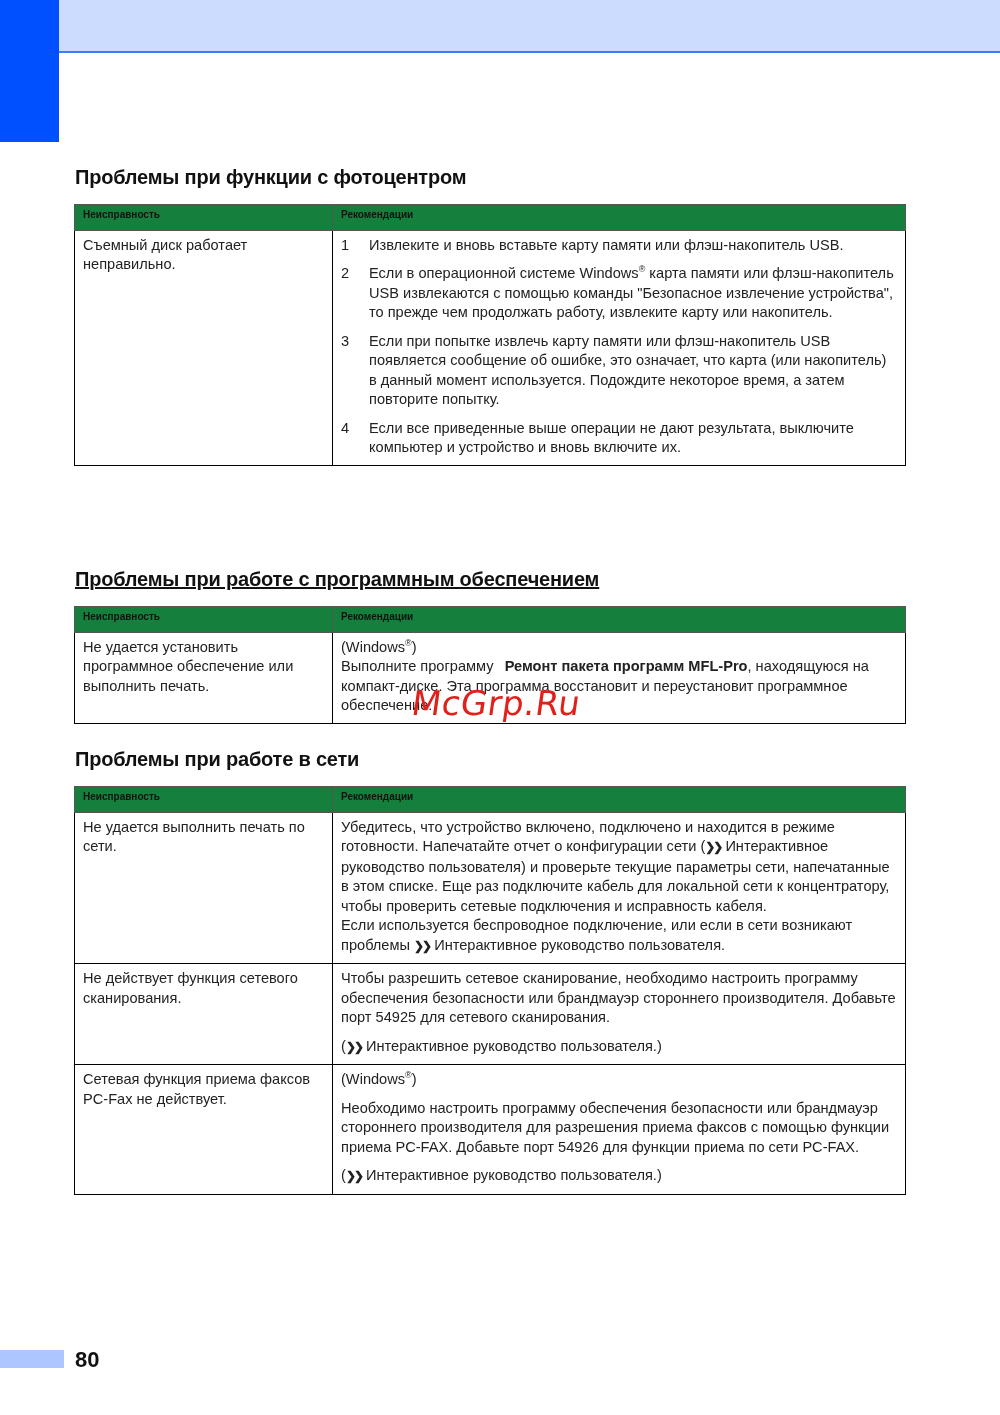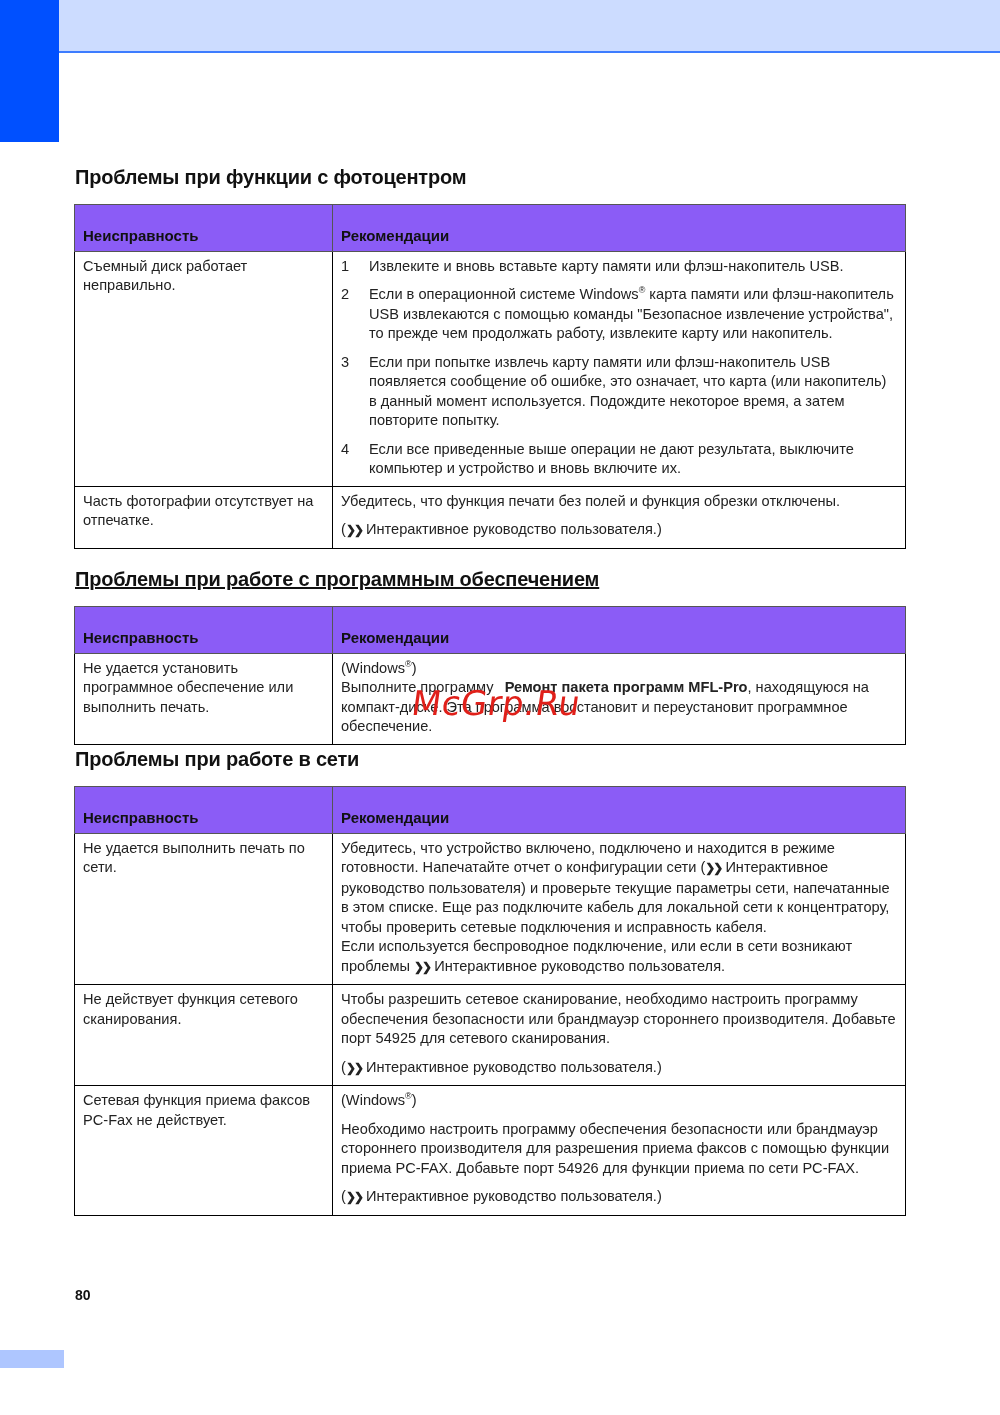--- a/index.html
+++ b/index.html
@@ -34,26 +34,26 @@
       position: absolute; left: 74px;
       width: 831px;
       border-collapse: collapse;
       font-size: 14.6px;
       line-height: 19.5px;
       table-layout: fixed;
     }
     table.trouble col.c1 { width: 258px; }
     table.trouble col.c2 { width: 573px; }
     table.trouble th {
-      background: #8b5cf6;
+      background: #15803d;
       text-align: left;
       font-weight: bold;
-      font-size: 15px;
+      font-size: 10px;
       color: #111;
-      padding: 21px 8px 5px 8px;
+      padding: 0 8px 5px 8px;
       border: 1px solid #555;
       height: 18px;
     }
     table.trouble td {
       vertical-align: top;
       border: 1px solid #000000;
       padding: 5px 8px 7px 8px;
       color: #222;
     }
     .num-item { display: flex; margin-bottom: 9px; }
@@ -72,22 +72,22 @@
       color: #e0201a;
       letter-spacing: 0.5px;
       transform: skewX(-8deg);
     }
     .footer-bar {
       position: absolute; left: 0; top: 1350px;
       width: 64px; height: 18px;
       background: #aec6ff;
     }
     .page-number {
-      position: absolute; left: 75px; top: 1287px;
-      font-size: 14px; font-weight: bold; color: #111;
+      position: absolute; left: 75px; top: 1347px;
+      font-size: 22px; font-weight: bold; color: #111;
     }
   </style>
 </head>
 <body>
 
 <div class="tab-blue"></div>
 <div class="header-band"></div>
 
 <h2 class="section-title" style="top:166px;">Проблемы при функции с фотоцентром</h2>
 <table class="trouble" style="top:204px;">
@@ -114,27 +114,20 @@
           <span class="t"><span>Если в операционной системе Windows</span><sup>®</sup><span> карта памяти или флэш-накопитель USB извлекаются с помощью команды "Безопасное извлечение устройства", то прежде чем продолжать работу, извлеките карту или накопитель.</span></span>
         </div>
         <div class="num-item">
           <span class="n">3</span>
           <span class="t">Если при попытке извлечь карту памяти или флэш-накопитель USB появляется сообщение об ошибке, это означает, что карта (или накопитель) в данный момент используется. Подождите некоторое время, а затем повторите попытку.</span>
         </div>
         <div class="num-item">
           <span class="n">4</span>
           <span class="t">Если все приведенные выше операции не дают результата, выключите компьютер и устройство и вновь включите их.</span>
         </div>
-      </td>
-    </tr>
-    <tr>
-      <td>Часть фотографии отсутствует на отпечатке.</td>
-      <td>
-        <p class="para">Убедитесь, что функция печати без полей и функция обрезки отключены.</p>
-        <p class="para"><span>(</span><span class="arrows">❯❯</span><span>Интерактивное руководство пользователя.)</span></p>
       </td>
     </tr>
   </tbody>
 </table>
 
 <h2 class="section-title" style="top:568px;text-decoration:underline;">Проблемы при работе с программным обеспечением</h2>
 <table class="trouble" style="top:606px;">
   <colgroup>
       <col class="c1">
       <col class="c2">

